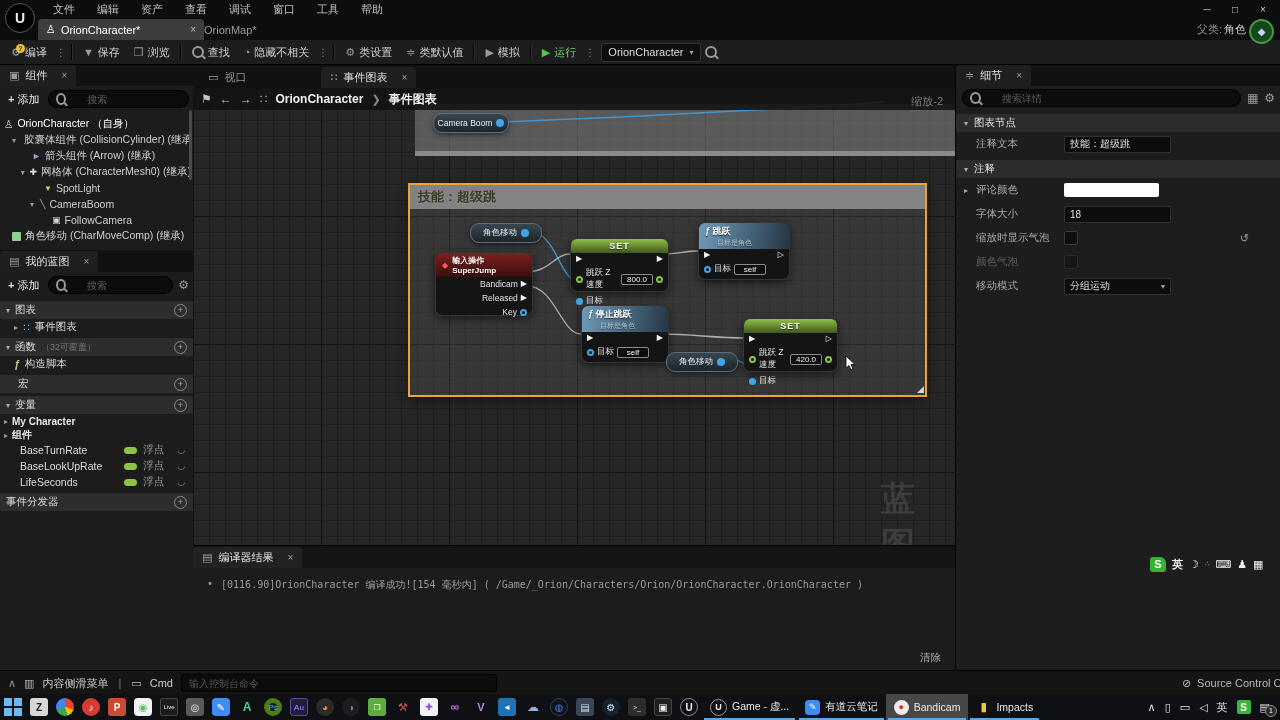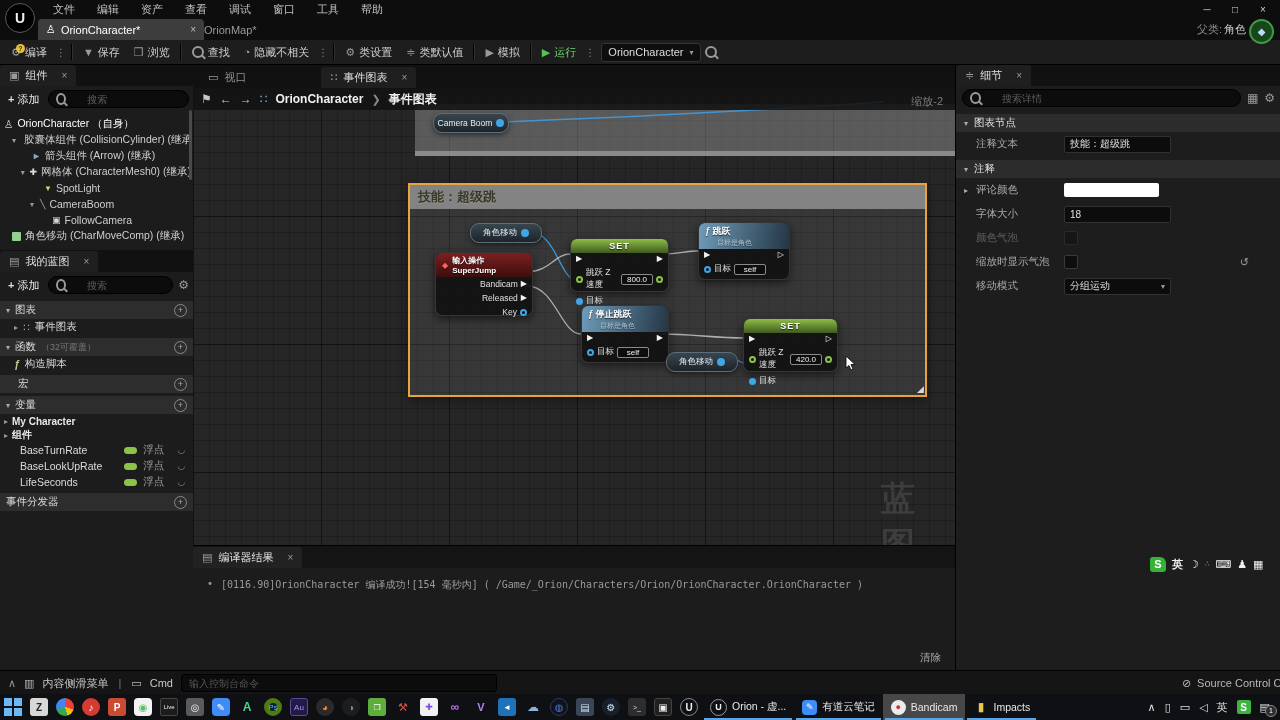--- a/index.html
+++ b/index.html
@@ -630,28 +630,28 @@
   </div>
   <div class="drow">
     <span class="chev" style="position:absolute;left:8px;color:#aaa;font-size:8px">▸</span>
     <span class="lbl">评论颜色</span>
     <span class="swatch"></span>
   </div>
   <div class="drow">
     <span class="lbl">字体大小</span>
     <input class="dinput" value="18" style="">
   </div>
-  <div class="drow dim45">
-    <span class="lbl">颜色气泡</span>
-    <span class="chk"></span>
-  </div>
   <div class="drow">
     <span class="lbl">缩放时显示气泡</span>
     <span class="chk"></span>
     <span class="undo">↺</span>
+  </div>
+  <div class="drow dim45">
+    <span class="lbl">颜色气泡</span>
+    <span class="chk"></span>
   </div>
   <div class="drow">
     <span class="lbl">移动模式</span>
     <div class="ddown">
       <span>分组运动</span>
       <span class="ar">▾</span>
     </div>
   </div>
 </div>
 
@@ -757,21 +757,21 @@
     </div>
   <div class="tb-icon">
       <span style="background:#202020;color:#eee;border-radius:3px;border:1px solid #444">▣</span>
     </div>
   <div class="tb-icon">
       <span style="border:1px solid #888;border-radius:50%;color:#eee;font-weight:bold">U</span>
     </div>
 
   <div class="tb-app">
     <span class="ai" style="border:1px solid #999;border-radius:50%;color:#eee;font-weight:bold">U</span>
-    <span>Orion - 虚...</span>
+    <span>Game - 虚...</span>
   </div>
   <div class="tb-app">
     <span class="ai" style="background:#3e8df7;color:#fff;border-radius:4px">✎</span>
     <span>有道云笔记</span>
   </div>
   <div class="tb-app active">
     <span class="ai" style="background:#ececec;color:#d42f2f;border-radius:50%">●</span>
     <span>Bandicam</span>
   </div>
   <div class="tb-app">

